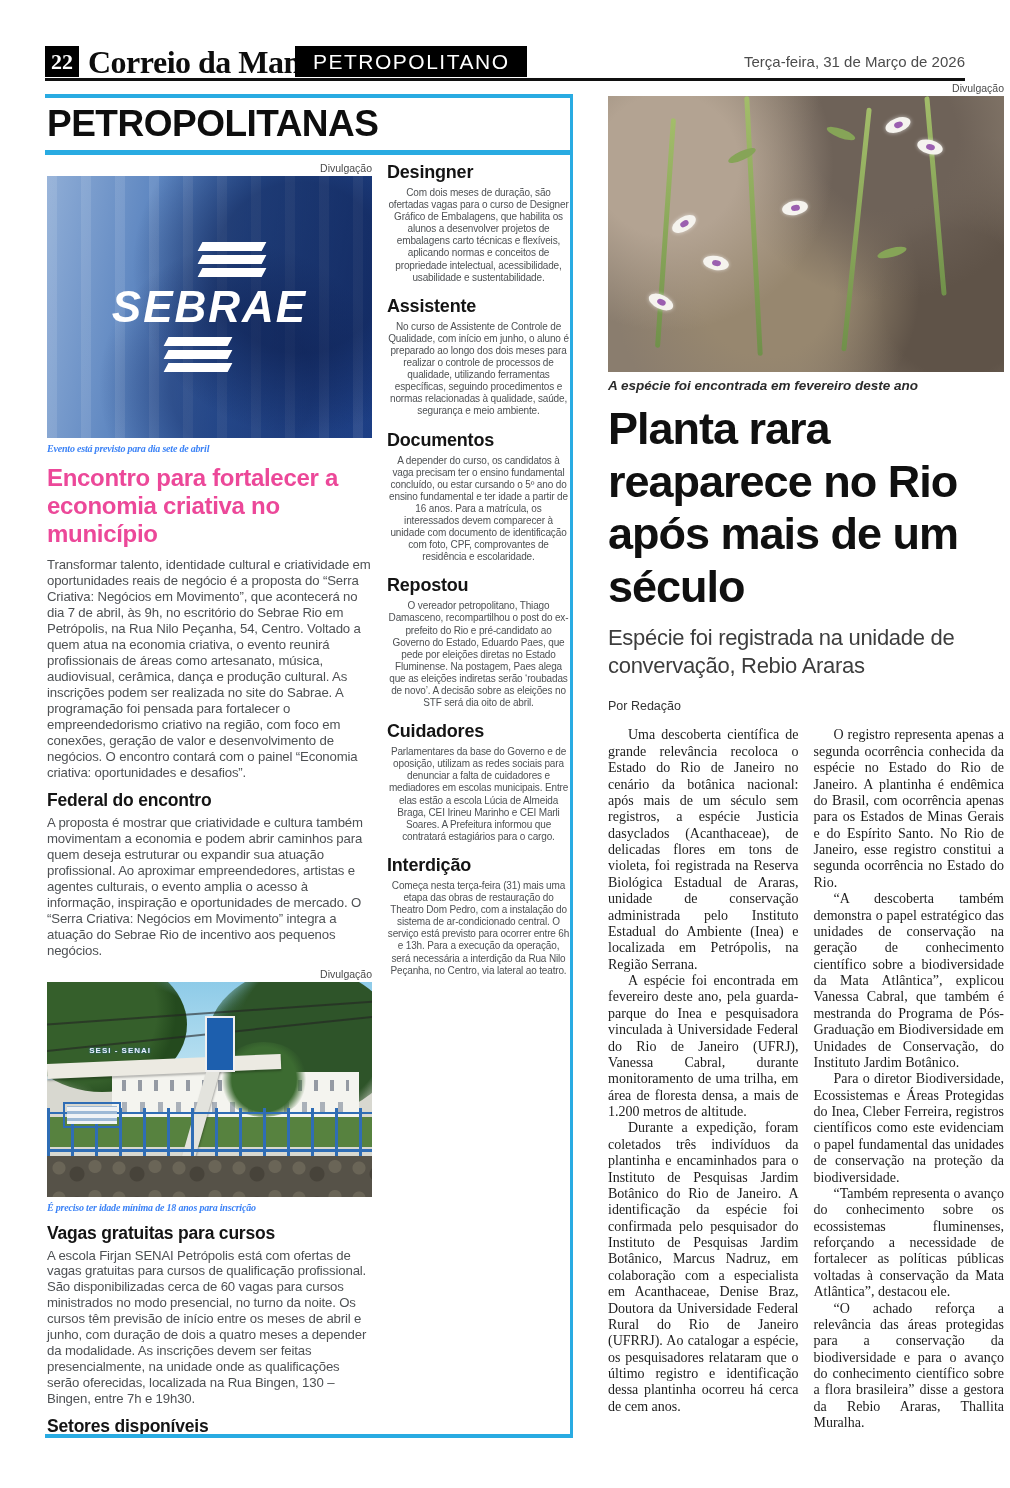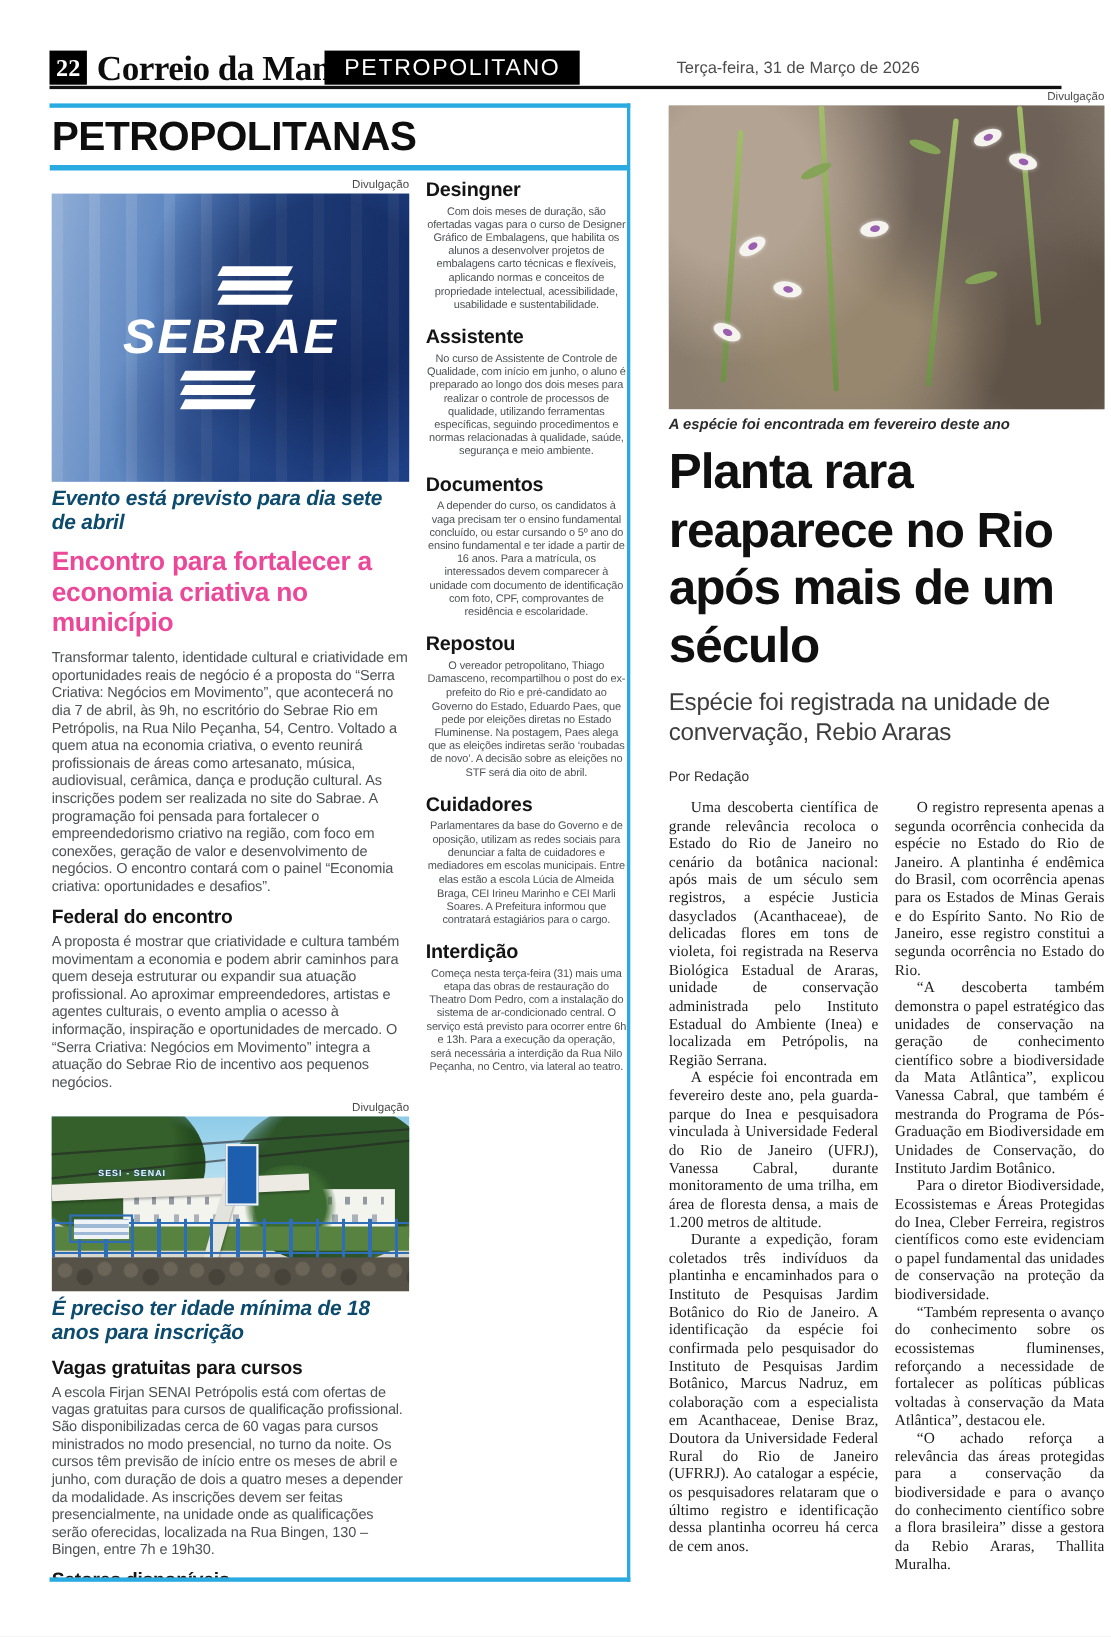--- a/index.html
+++ b/index.html
@@ -8,38 +8,38 @@
 
   
   .hdr-num { position:absolute; left:45px; top:46px; width:34px; height:31px; background:#000;
              color:#fff; font-weight:700; font-size:22px; display:flex; align-items:center;
              justify-content:center; font-family:"Liberation Serif",serif; }
   .masthead { position:absolute; left:88px; top:44px; font-family:"Liberation Serif",serif;
               font-weight:700; font-size:32px; letter-spacing:-0.5px; color:#0d0d0d; }
   .section-tag { position:absolute; left:295px; top:46px; height:31px; background:#000; color:#fff;
                  font-size:21px; font-weight:400; letter-spacing:1.5px; display:flex;
                  align-items:center; padding:0 18px; }
-  .hdr-date { position:absolute; top:53px; left:615px; width:350px; text-align:left;
+  .hdr-date { position:absolute; top:53px; left:615px; width:350px; text-align:right;
               font-size:15px; color:#4c4c4c; }
   .hdr-rule { position:absolute; left:45px; top:78px; width:920px; height:3px; background:#101010; }
 
   
   .petro-box { position:absolute; left:45px; top:94px; width:528px; height:1344px;
                border-top:4px solid #29abe2; border-right:3px solid #29abe2;
                border-bottom:4px solid #29abe2; box-sizing:border-box; overflow:hidden; }
   .petro-title { font-size:37px; font-weight:800; letter-spacing:-0.5px; color:#0e0e0e;
                  margin:5px 0 5px 2px; }
   .petro-underline { height:5px; background:#29abe2; margin-bottom:7px; }
   .petro-cols { display:flex; gap:15px; padding-left:2px; }
   .pcol1 { width:325px; flex:none; }
   .pcol2 { flex:1; min-width:0; }
 
   .credit { text-align:right; font-size:10.5px; color:#4a4a4a; margin:0 0 2px; }
-  .caption { font-style:italic; font-size:19px; font-weight:600; color:#0c4a6e;
-             margin:5px 0 10px; letter-spacing:-0.2px; }
+  .caption { font-style:italic; font-size:10px; font-weight:600; color:#3b82f6;
+             margin:5px 0 10px; letter-spacing:-0.2px;font-family:Liberation Serif, serif; }
   .art-headline { font-size:24px; line-height:1.17; font-weight:700; color:#ec4899;
                   letter-spacing:-0.3px; margin:4px 0 9px; }
   .body-sans { font-size:13.2px; line-height:1.21; color:#4e5154; letter-spacing:-0.15px;
                margin:0 0 9px; }
   .sub-head { font-size:17.5px; font-weight:700; color:#141414; letter-spacing:-0.2px;
               margin:9px 0 4px; }
   .pcol2 .sub-head { font-size:18px; margin:0 0 4px; }
   .pcol2 .body-sans { margin:0 0 12px; font-size:10px; line-height:1.21;text-align:center; }
 
   .photo { position:relative; overflow:hidden; }
@@ -53,21 +53,21 @@
       linear-gradient(100deg,#8fadd6 0%,#6189c2 28%,#3563ad 58%,#1d3f86 100%); }
   .sebrae-logo { position:absolute; inset:0; display:flex; flex-direction:column;
                  align-items:center; justify-content:center; gap:5px; }
   .sebrae-bars { display:flex; flex-direction:column; gap:4px; }
   .sebrae-bars span { display:block; width:64px; height:9px; background:#fff; transform:skewX(-28deg); }
   .bars-top { transform:translateX(22px); }
   .bars-bottom { transform:translateX(-12px); }
   .sebrae-word { color:#fff; font-size:44px; font-weight:800; font-style:italic; letter-spacing:2px; }
 
   
-  .photo-senai { height:159px; background:linear-gradient(#8ecbe8 0%,#bfe3f2 45%,#d8d8d0 46%); }
+  .photo-senai { height:215px; background:linear-gradient(#8ecbe8 0%,#bfe3f2 45%,#d8d8d0 46%); }
   .sn-trees-l { position:absolute; left:-30px; top:-25px; width:170px; height:135px;
      background:radial-gradient(circle at 40% 40%, #355f2b 0 55%, transparent 70%),
                 radial-gradient(circle at 75% 70%, #244a1e 0 40%, transparent 60%);
      border-radius:50%; }
   .sn-trees-r { position:absolute; right:-25px; top:-15px; width:190px; height:150px;
      background:radial-gradient(circle at 55% 45%, #2e5429 0 55%, transparent 72%),
                 radial-gradient(circle at 30% 75%, #1f4a1f 0 40%, transparent 60%);
      border-radius:50%; }
   .sn-tree-c { position:absolute; left:53%; top:28%; width:90px; height:75px; border-radius:50%;
      background:radial-gradient(circle at 50% 50%, #3c6b31 0 55%, transparent 72%); }

